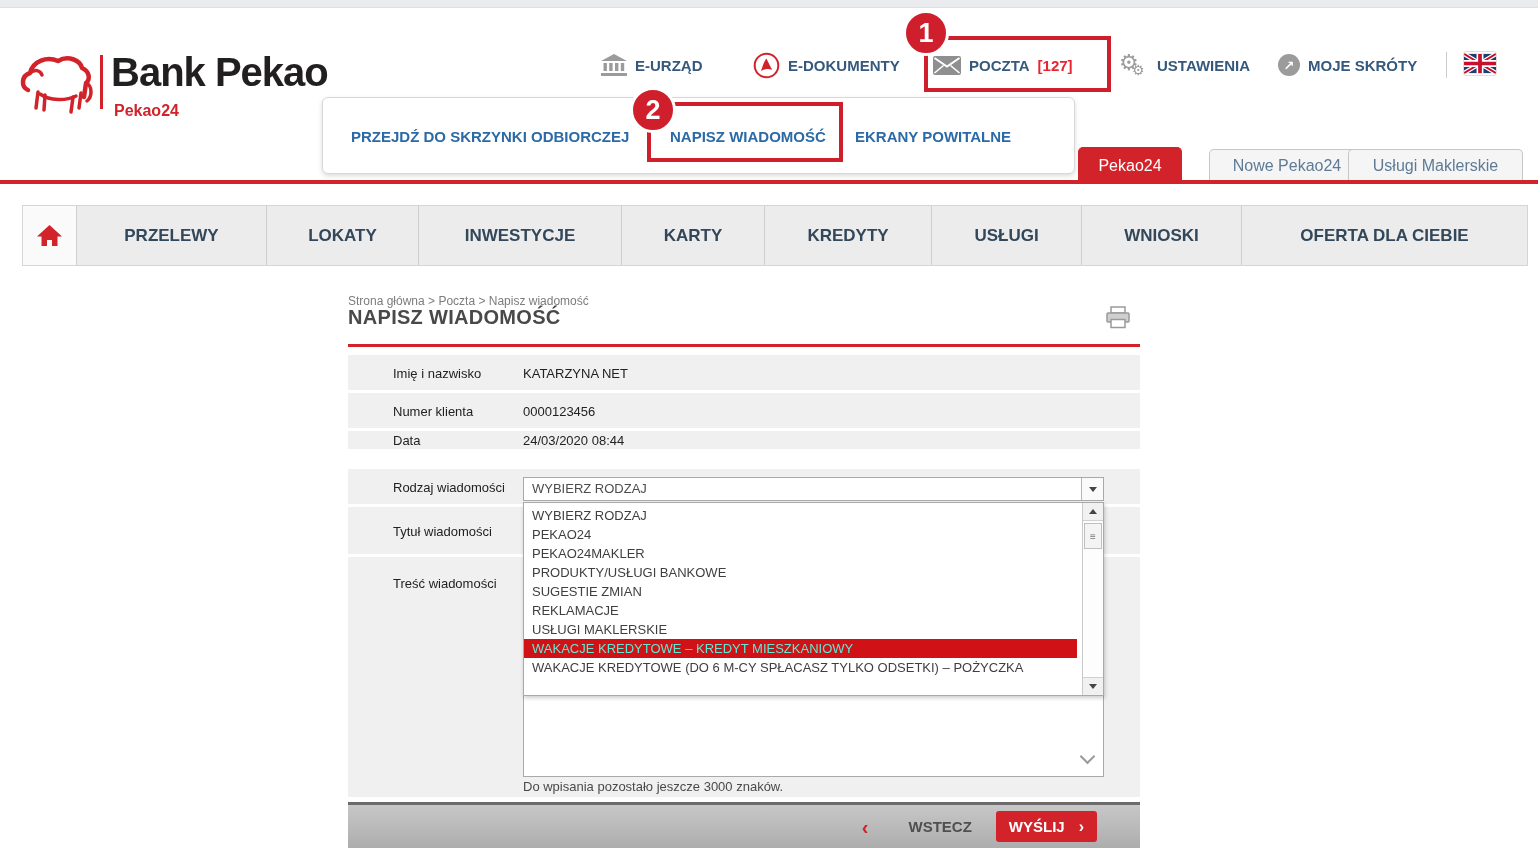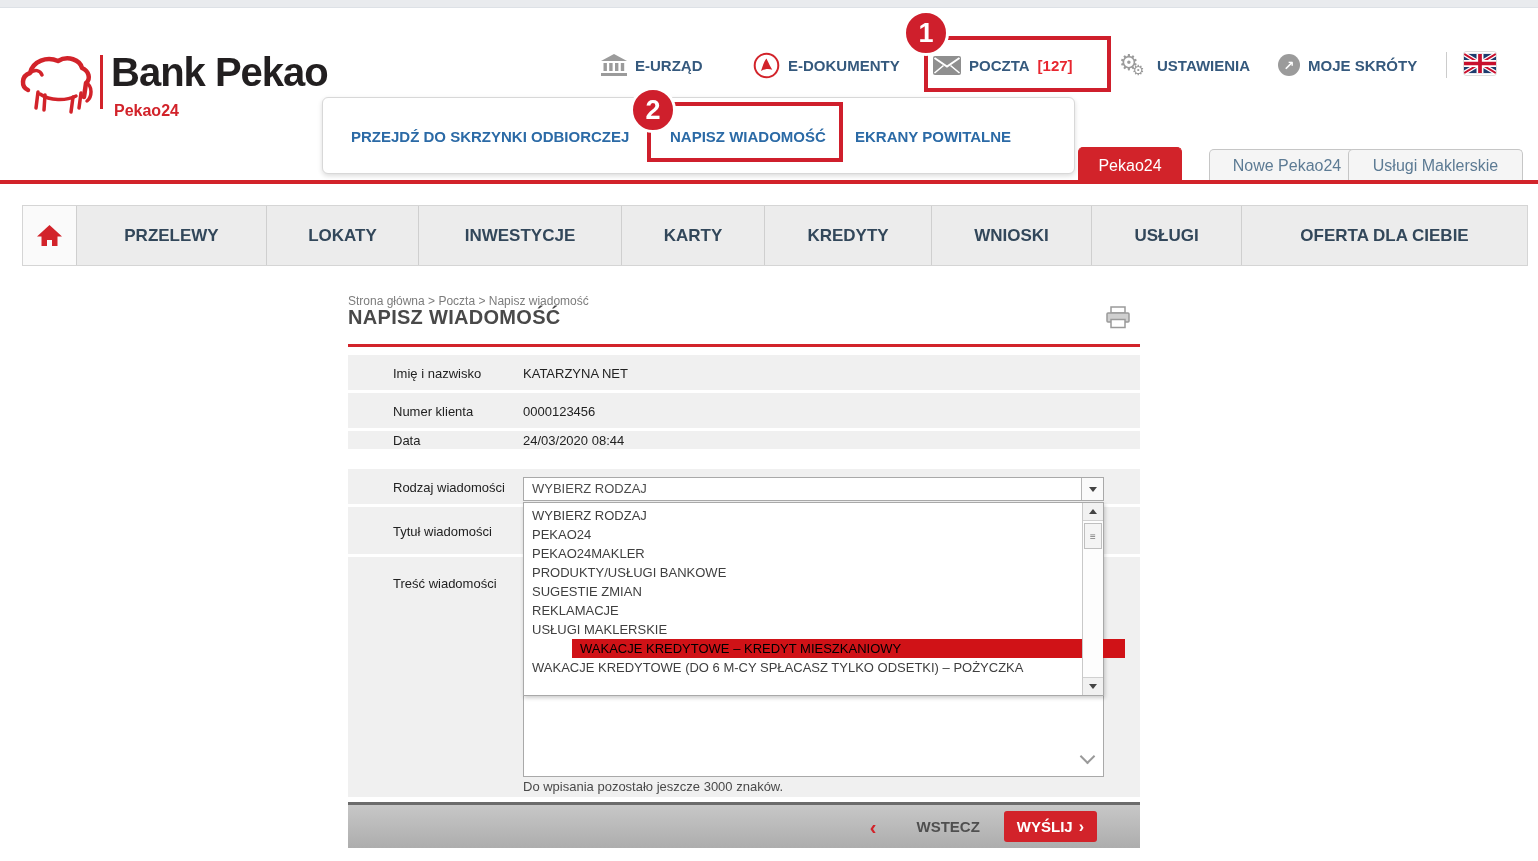--- a/index.html
+++ b/index.html
@@ -74,35 +74,35 @@
 
   
   .select-box { position:absolute; left:523px; top:477px; width:581px; height:24px; background:#fff; border:1px solid #a9a9a9; z-index:12; cursor:pointer; }
   .select-value { position:absolute; left:8px; top:0; line-height:22px; font-size:13px; color:#4c4c4c; }
   .select-btn { position:absolute; right:0; top:0; width:22px; height:22px; background:#fafafa; border-left:1px solid #b5b5b5; display:flex; align-items:center; justify-content:center; }
   .tri-down { width:0; height:0; border-left:4px solid transparent; border-right:4px solid transparent; border-top:5px solid #444; }
   .tri-up { width:0; height:0; border-left:4px solid transparent; border-right:4px solid transparent; border-bottom:5px solid #444; }
 
   .options-list { position:absolute; left:523px; top:502px; width:581px; height:194px; background:#fff; border:1px solid #a9a9a9; box-shadow:1px 2px 4px rgba(0,0,0,.2); z-index:11; padding-top:3px; }
   .opt { height:19px; line-height:19px; padding-left:8px; font-size:13px; color:#3f3f3f; white-space:nowrap; overflow:hidden; cursor:pointer; width:calc(100% - 26px); }
-  .opt.selected { background:#d01217; color:#000000;margin-left:48px; }
+  .opt.selected { background:#d01217; color:#5eead4; }
   .list-scrollbar { position:absolute; right:0; top:0; bottom:0; width:21px; border-left:1px solid #c9c9c9; background:#fdfdfd; }
   .sb-btn { position:absolute; left:0; width:20px; height:18px; background:#f1f1f1; display:flex; align-items:center; justify-content:center; cursor:pointer; }
   .sb-up { top:0; border-bottom:1px solid #d0d0d0; }
   .sb-down { bottom:0; border-top:1px solid #d0d0d0; }
   .sb-thumb { position:absolute; left:1px; top:20px; width:18px; height:26px; background:#f4f4f4; border:1px solid #bfbfbf; display:flex; align-items:center; justify-content:center; font-size:10px; color:#777; cursor:grab; }
 
   .char-counter { position:absolute; left:523px; top:779px; font-size:13px; color:#4a4a4a; }
 
   
   .footer-bar { position:absolute; left:348px; top:802px; width:792px; height:46px; background:linear-gradient(180deg,#c7c7c7,#adadad); border-top:3px solid #6b6b6b; display:flex; align-items:center; justify-content:flex-end; gap:24px; padding-right:43px; }
   .back-link { display:flex; align-items:center; gap:6px; cursor:pointer; }
   .chev-left { color:#d2232a; font-size:20px; font-weight:bold; line-height:1; }
   .back-text { font-size:15px; font-weight:bold; color:#4f4f4f;margin-left:34px; }
-  .send-btn { background:#d2232a; color:#fff; font-size:15px; font-weight:bold; border:none; border-radius:3px; padding:7px 13px; display:flex; align-items:center; gap:6px; cursor:pointer; }
+  .send-btn { background:#d2232a; color:#fff; font-size:15px; font-weight:bold; border:none; border-radius:3px; padding:7px 13px; display:flex; align-items:center; gap:14px; cursor:pointer; }
   .chev-right { font-size:16px; line-height:1; }
 </style>
 </head>
 <body>
 
 <div class="page">
 
   <div class="top-strip"></div>
 
   <div class="logo">
@@ -196,22 +196,22 @@
     <div class="mn-home">
       <svg width="27" height="25" viewBox="0 0 27 25" fill="#d2232a">
         <path d="M13.5 2 L26 13.5 H21.5 V23 H16 V17 H11 V23 H5.5 V13.5 H1 Z"></path>
       </svg>
     </div>
     <div class="mn-item w1">PRZELEWY</div>
     <div class="mn-item w2">LOKATY</div>
     <div class="mn-item w3">INWESTYCJE</div>
     <div class="mn-item w4">KARTY</div>
     <div class="mn-item w5">KREDYTY</div>
+    <div class="mn-item w6">USŁUGI</div>
     <div class="mn-item w7">WNIOSKI</div>
-    <div class="mn-item w6">USŁUGI</div>
     <div class="mn-item w8">OFERTA DLA CIEBIE</div>
   </div>
 
   <div class="breadcrumb">Strona główna &gt; Poczta &gt; Napisz wiadomość</div>
   <div class="page-title">NAPISZ WIADOMOŚĆ</div>
   <div class="printer">
     <svg width="24" height="23" viewBox="0 0 24 23">
       <rect x="5" y="1" width="14" height="6" fill="#fff" stroke="#9a9a9a" stroke-width="1.5"></rect>
       <rect x="1" y="7" width="22" height="9" rx="1" fill="#cfcfcf" stroke="#9a9a9a" stroke-width="1.5"></rect>
       <rect x="5" y="13.5" width="14" height="8" fill="#fff" stroke="#9a9a9a" stroke-width="1.5"></rect>

